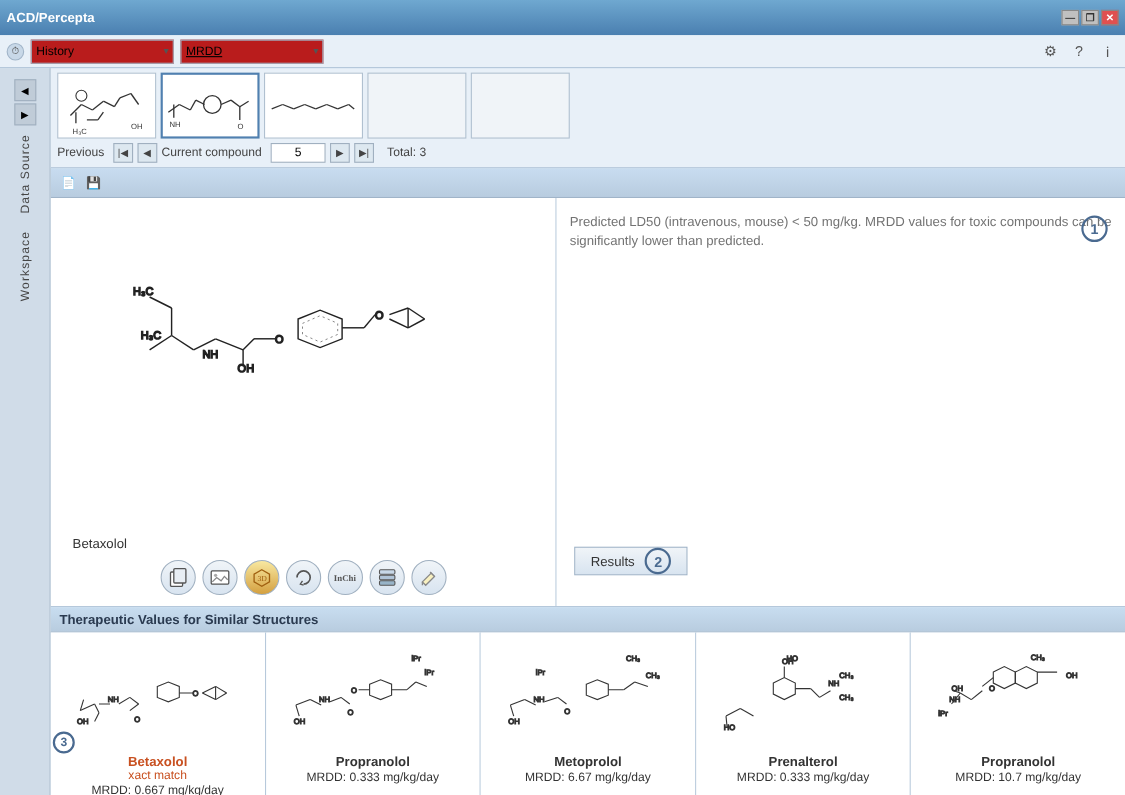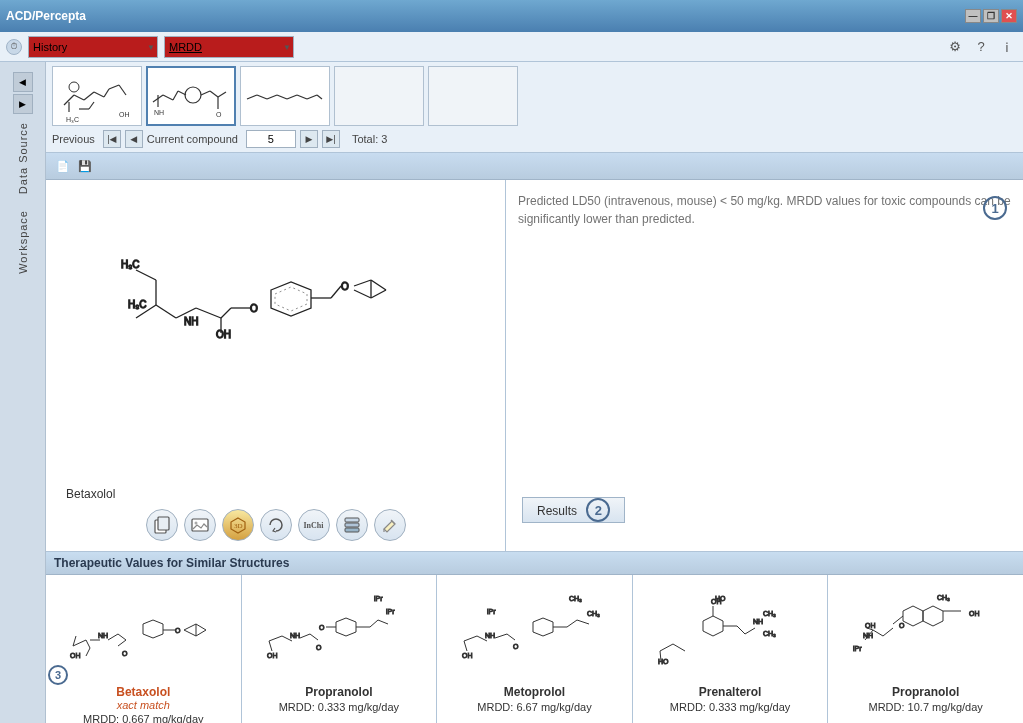--- a/index.html
+++ b/index.html
@@ -397,21 +397,20 @@
     }
     .similar-mrdd {
       font-size: 11px;
       color: #333;
       margin-top: 2px;
       text-align: center;
     }
     .exact-match-label {
       font-size: 11px;
       color: #c85020;
-      font-style: italic;
     }
     .badge-3 {
       position: absolute;
       left: -10px;
       bottom: -4px;
     }
   </style>
 </head>
 <body>
 

